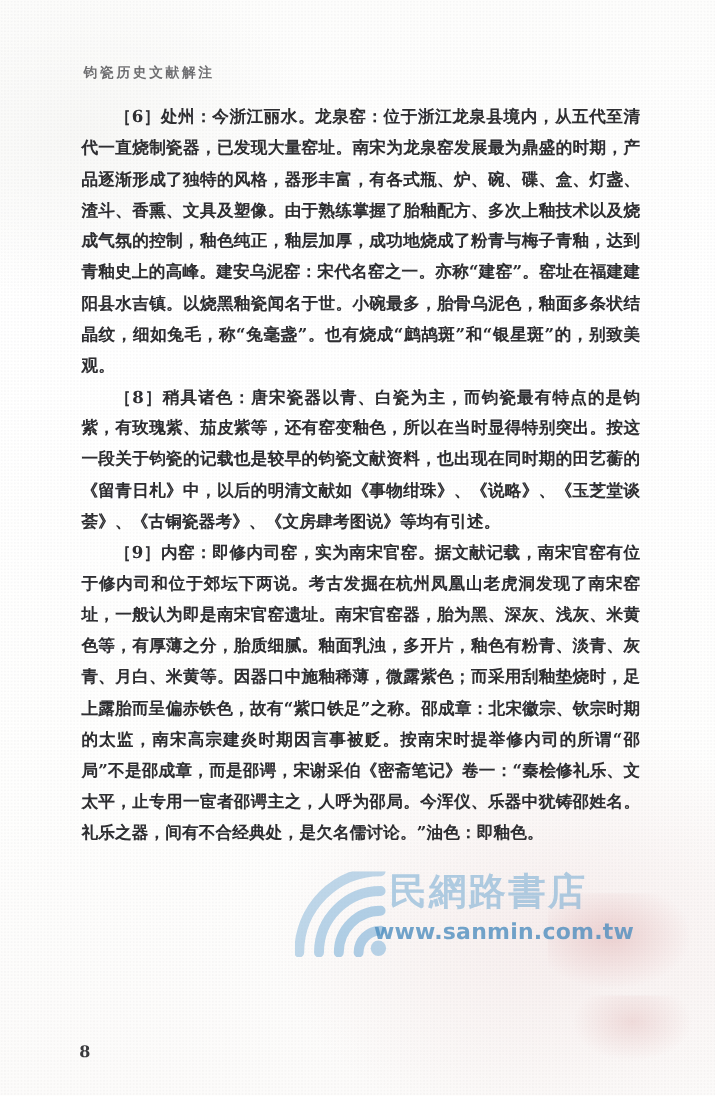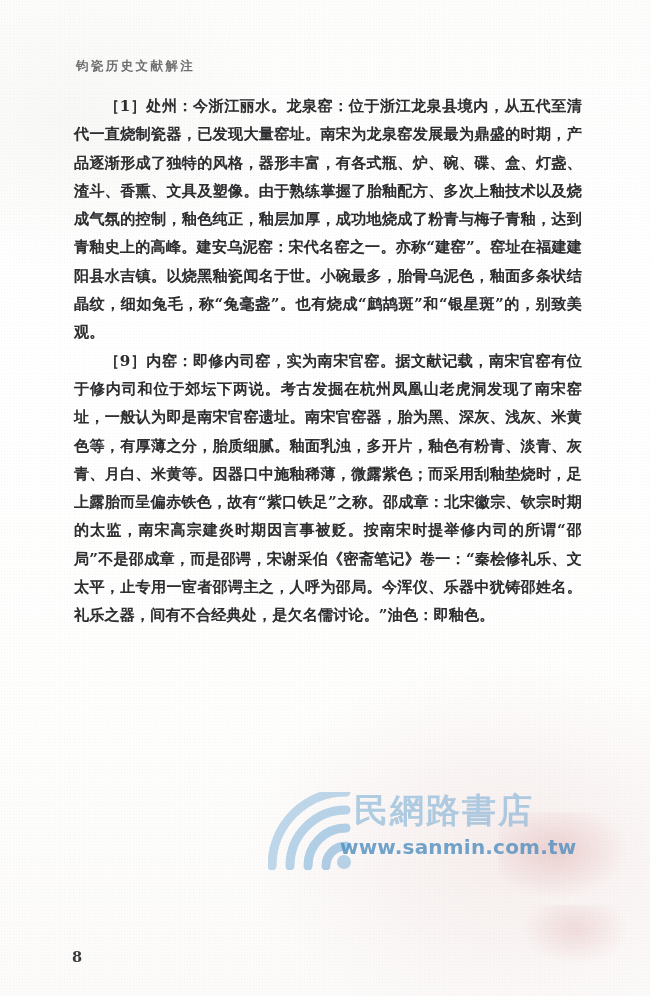--- a/index.html
+++ b/index.html
@@ -145,23 +145,24 @@
 
   <div class="grain"></div>
   <div class="smudge-a"></div>
   <div class="smudge-b"></div>
 
   <div class="running-head">钧瓷历史文献解注</div>
 
   <div class="textblock">
 
 
-    <p class="para indent">［1］处州：今浙江丽水。龙泉窑：位于浙江龙泉县境内，从五代至清代一直烧制瓷器，已发现大量窑址。南宋为龙泉窑发展最为鼎盛的时期，产品逐渐形成了独特的风格，器形丰富，有各式瓶、炉、碗、碟、盒、灯盏、渣斗、香熏、文具及塑像。由于熟练掌握了胎釉配方、多次上釉技术以及烧成气氛的控制，釉色纯正，釉层加厚，成功地烧成了粉青与梅子青釉，达到青釉史上的高峰。建安乌泥窑：宋代名窑之一。亦称“建窑”。窑址在福建建阳县水吉镇。以烧黑釉瓷闻名于世。小碗最多，胎骨乌泥色，釉面多条状结晶纹，细如兔毛，称“兔毫盏”。也有烧成“鹧鸪斑”和“银星斑”的，别致美观。</p>
+    <p class="para indent">［6］处州：今浙江丽水。龙泉窑：位于浙江龙泉县境内，从五代至清代一直烧制瓷器，已发现大量窑址。南宋为龙泉窑发展最为鼎盛的时期，产品逐渐形成了独特的风格，器形丰富，有各式瓶、炉、碗、碟、盒、灯盏、渣斗、香熏、文具及塑像。由于熟练掌握了胎釉配方、多次上釉技术以及烧成气氛的控制，釉色纯正，釉层加厚，成功地烧成了粉青与梅子青釉，达到青釉史上的高峰。建安乌泥窑：宋代名窑之一。亦称“建窑”。窑址在福建建阳县水吉镇。以烧黑釉瓷闻名于世。小碗最多，胎骨乌泥色，釉面多条状结晶纹，细如兔毛，称“兔毫盏”。也有烧成“鹧鸪斑”和“银星斑”的，别致美观。</p>
 
 
+    <p class="para indent">［8］稍具诸色：唐宋瓷器以青、白瓷为主，而钧瓷最有特点的是钧紫，有玫瑰紫、茄皮紫等，还有窑变釉色，所以在当时显得特别突出。按这一段关于钧瓷的记载也是较早的钧瓷文献资料，也出现在同时期的田艺蘅的《留青日札》中，以后的明清文献如《事物绀珠》、《说略》、《玉芝堂谈荟》、《古铜瓷器考》、《文房肆考图说》等均有引述。</p>
 
     <p class="para indent">［9］内窑：即修内司窑，实为南宋官窑。据文献记载，南宋官窑有位于修内司和位于郊坛下两说。考古发掘在杭州凤凰山老虎洞发现了南宋窑址，一般认为即是南宋官窑遗址。南宋官窑器，胎为黑、深灰、浅灰、米黄色等，有厚薄之分，胎质细腻。釉面乳浊，多开片，釉色有粉青、淡青、灰青、月白、米黄等。因器口中施釉稀薄，微露紫色；而采用刮釉垫烧时，足上露胎而呈偏赤铁色，故有“紫口铁足”之称。邵成章：北宋徽宗、钦宗时期的太监，南宋高宗建炎时期因言事被贬。按南宋时提举修内司的所谓“邵局”不是邵成章，而是邵谔，宋谢采伯《密斋笔记》卷一：“秦桧修礼乐、文太平，止专用一宦者邵谔主之，人呼为邵局。今浑仪、乐器中犹铸邵姓名。礼乐之器，间有不合经典处，是欠名儒讨论。”油色：即釉色。</p>
 
   </div>
 
   <div class="watermark">
     <div class="wm-arcs">
       <svg width="132" height="78" viewBox="0 0 132 78" aria-hidden="true">
         <g fill="none" stroke="#7fb2d8" stroke-linecap="round">
           <path d="M4 74 A 74 74 0 0 1 78 0" stroke-width="9" opacity="0.50"></path>

